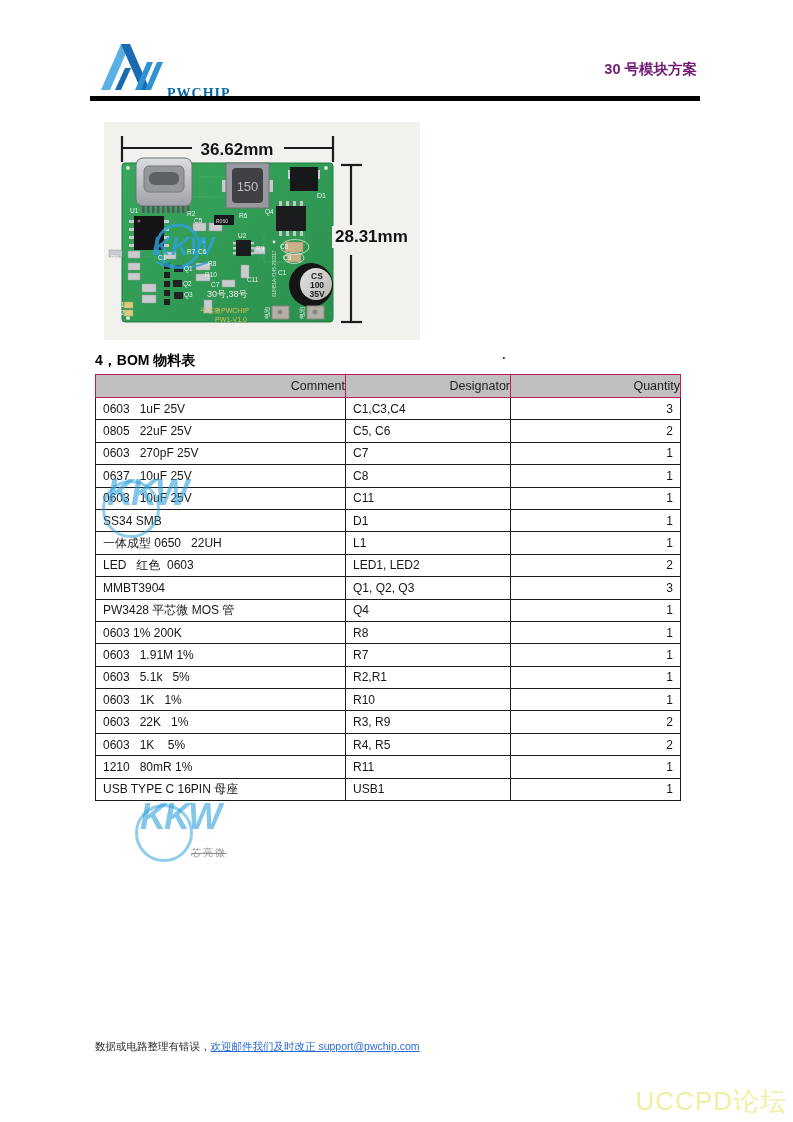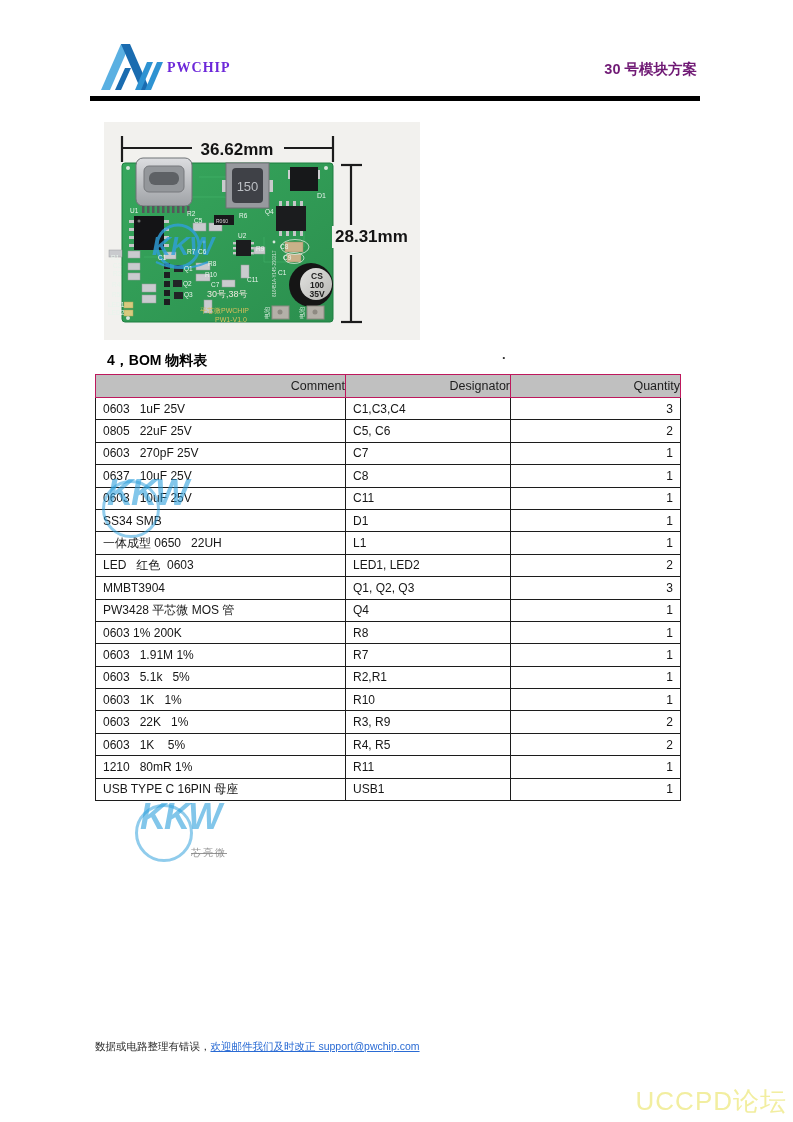--- a/index.html
+++ b/index.html
@@ -4,34 +4,34 @@
 <style>
   html,body{margin:0;padding:0;}
   body{
     width:793px;height:1122px;position:relative;background:#ffffff;
     font-family:"Liberation Sans",sans-serif;overflow:hidden;color:#1a1a1a;
   }
   
   .brand{position:absolute;left:95px;top:38px;width:220px;height:56px;}
   .brand svg{position:absolute;left:0;top:0;}
   .brand-text{
-    position:absolute;left:72px;top:22px;
+    position:absolute;left:72px;top:48px;
     font-family:"Liberation Serif",serif;font-size:14px;font-weight:600;
-    letter-spacing:1px;color:#6d28d9;
+    letter-spacing:1px;color:#0369a1;
   }
   .doc-title{
     position:absolute;right:96px;top:60px;font-size:14.5px;font-weight:bold;color:#701a75;
   }
   .header-rule{position:absolute;left:90px;top:96px;width:610px;height:5px;background:#000;}
 
   
   .photo{position:absolute;left:104px;top:122px;width:316px;height:218px;}
 
   
-  .section-title{position:absolute;left:95px;top:352px;font-size:14px;font-weight:bold;color:#000;margin-left:12px;}
+  .section-title{position:absolute;left:95px;top:352px;font-size:14px;font-weight:bold;color:#000;}
   .stray-mark{position:absolute;left:502px;top:347px;font-size:13px;font-weight:bold;color:#333;}
   table.bom{
     position:absolute;left:95px;top:374px;width:585px;
     border-collapse:collapse;table-layout:fixed;font-size:12px;color:#161616;
   }
   table.bom th{
     background:#c0c0c0;border:1px solid #be185d;height:22px;
     font-weight:normal;font-size:12.5px;color:#1d1d1d;text-align:right;padding:0;
   }
   table.bom td{

